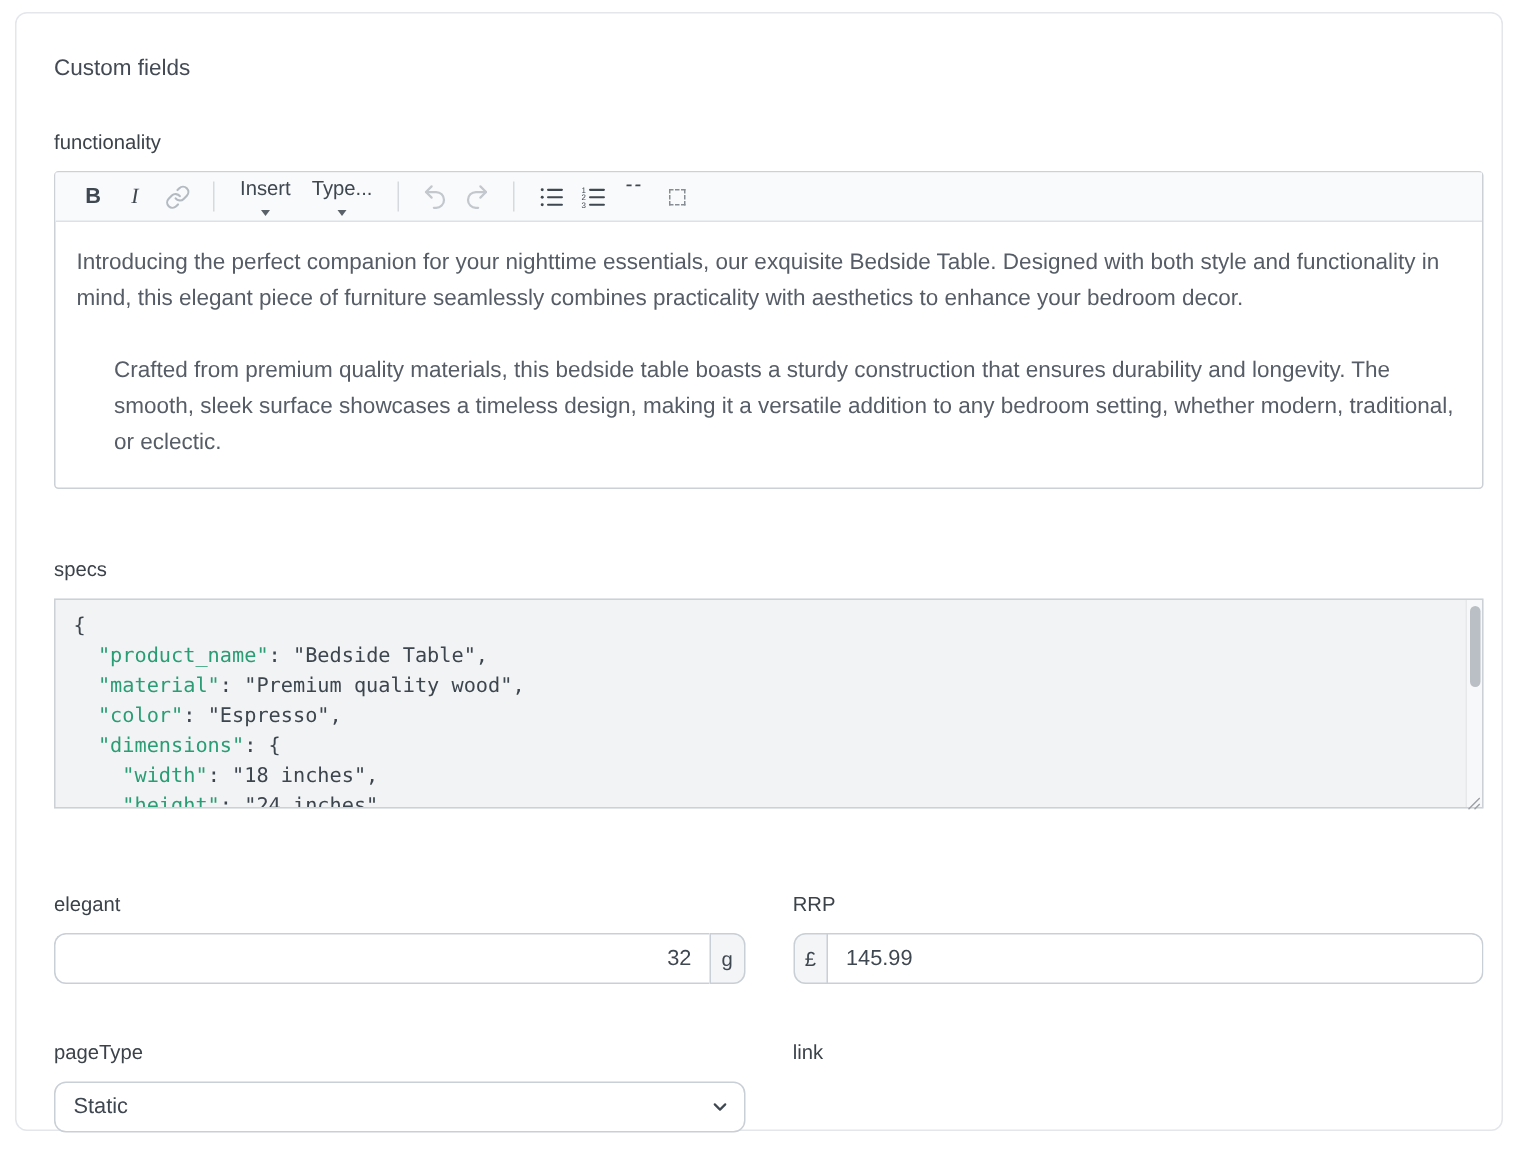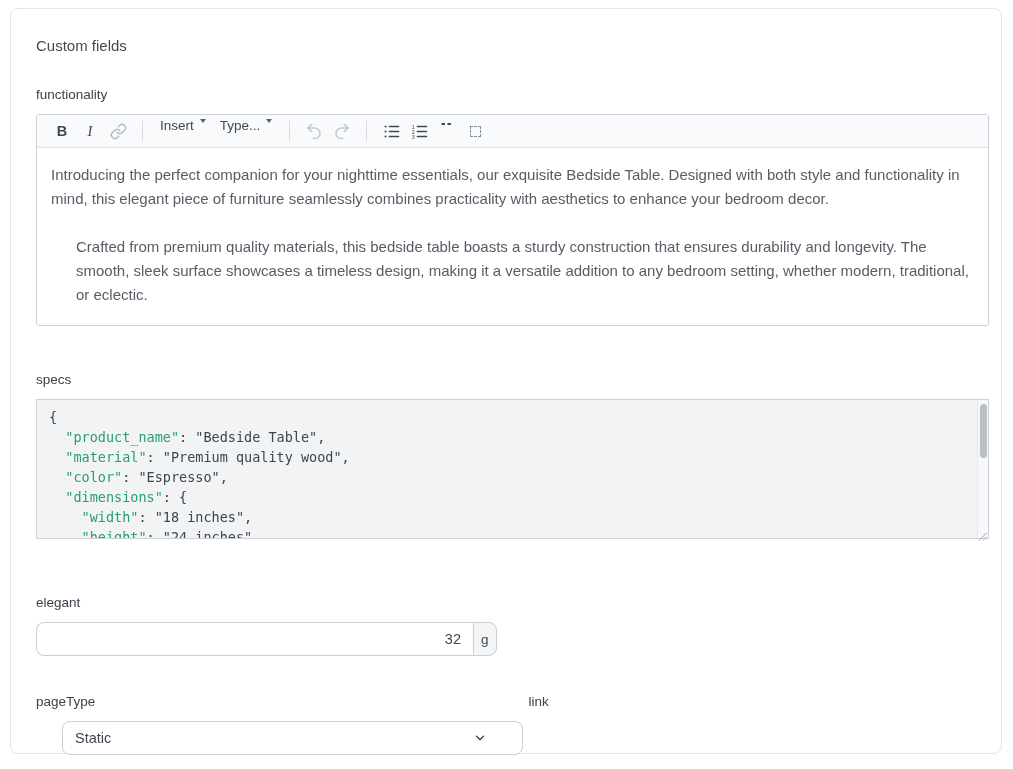--- a/index.html
+++ b/index.html
@@ -20,22 +20,22 @@
     background: #f9fafb; border-bottom: 1px solid #dde1e5; gap: 2px;
   }
   .tb-btn {
     display: inline-flex; align-items: center; justify-content: center;
     min-width: 26px; height: 26px; border: none; background: transparent;
     cursor: pointer; color: #3f4750; border-radius: 3px; padding: 0 4px;
   }
   .tb-bold { font-weight: 700; font-size: 14.5px; }
   .tb-italic { font-style: italic; font-family: "Liberation Serif", serif; font-size: 14.5px; }
   .tb-divider { width: 1px; height: 20px; background: #d6dade; margin: 0 9px; }
-  .tb-drop { display: inline-flex; gap: 6px; font-size: 13.5px; color: #3f4750;
-    background: transparent; border: none; cursor: pointer; padding: 0 6px; height: 26px; }
+  .tb-drop { display: inline-flex; align-items: center; gap: 6px; font-size: 13.5px; color: #3f4750;
+    background: transparent; border: none; cursor: pointer; padding: 0 6px; height: 26px; flex-direction: column; }
   .caret-down { width: 0; height: 0; border-left: 3.5px solid transparent;
     border-right: 3.5px solid transparent; border-top: 4.5px solid #5a6168; margin-top: 1px; }
   .tb-quote { font-family: "DejaVu Serif", serif; font-weight: 700; font-size: 26px;
     line-height: 10px; height: 16px; overflow: hidden; display: inline-block; color: #3f4750; }
   .hr-square { display: inline-block; width: 11px; height: 11px; border: 1px dashed #878d94; }
   .editor-content { padding: 15px 14px 18px 14px; min-height: 167px; }
   .editor-content p { font-size: 15px; line-height: 24px; color: #565d66; margin: 0 0 24px 0; }
   .editor-content p:last-child { margin-bottom: 0; margin-left: 25px; }
 
   
@@ -69,21 +69,21 @@
     background: #f3f5f6; border: 1px solid #c9cfd6; color: #3f4750; font-size: 13.5px;
     padding: 0 7px;
   }
   .addon-right { border-radius: 0 8px 8px 0; }
   .addon-left { border-radius: 8px 0 0 8px; border-right: 1px solid #c9cfd6; }
   .select-wrap { position: relative; height: 34px; }
   .select-input {
     width: 100%; height: 34px; border: 1px solid #c9cfd6; border-radius: 8px;
     background: #fff; font-size: 14.5px; color: #3f4750; padding: 0 30px 0 12px;
     appearance: none; -webkit-appearance: none; outline: none;
-    font-family: "Liberation Sans", sans-serif; cursor: pointer; margin-left: 26px;
+    font-family: "Liberation Sans", sans-serif; cursor: pointer;
   }
   .select-chevron { position: absolute; right: 10px; top: 10px; pointer-events: none; line-height: 0; }
 </style>
 </head>
 <body>
 
 <div class="card">
   <div class="card-title">Custom fields</div>
 
   <label class="field-label">functionality</label>
@@ -186,20 +186,27 @@
   </div>
 
   <div class="field-row">
     <div>
       <label class="field-label">elegant</label>
       <div class="input-group">
         <input class="text-input has-suffix" type="text" value="32" style="">
         <span class="addon addon-right">g</span>
       </div>
     </div>
+    <div>
+      <label class="field-label">RRP</label>
+      <div class="input-group">
+        <span class="addon addon-left">£</span>
+        <input class="text-input has-prefix" type="text" value="145.99" style="">
+      </div>
+    </div>
   </div>
 
   <div class="field-row">
     <div>
       <label class="field-label">pageType</label>
       <div class="select-wrap">
         <select class="select-input">
           <option>Static</option>
         </select>
         <span class="select-chevron">

